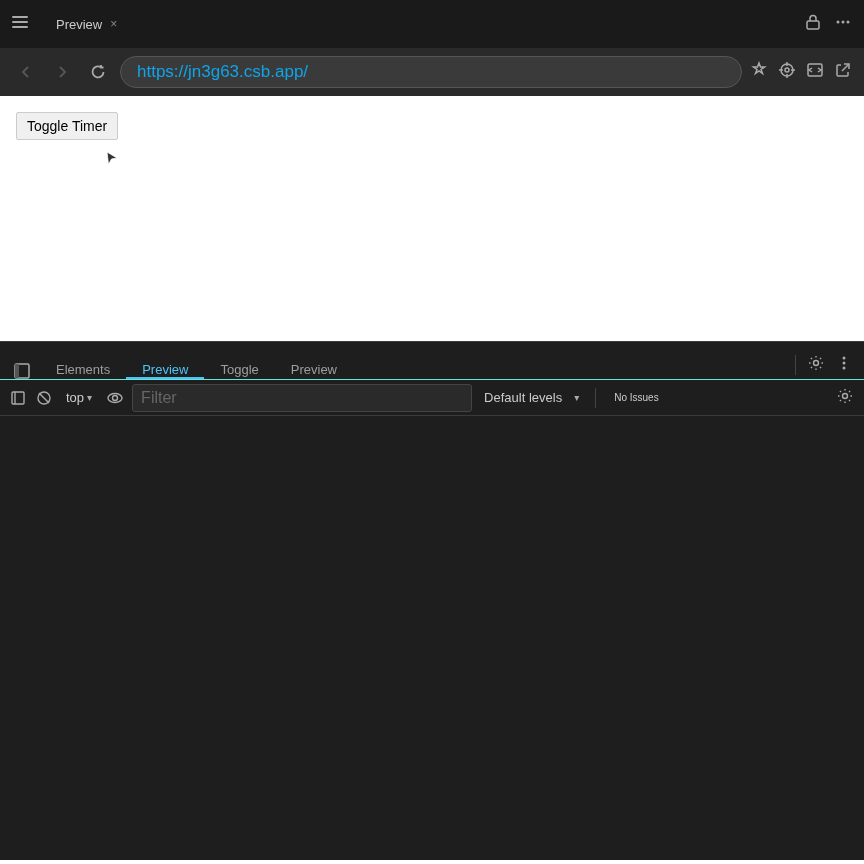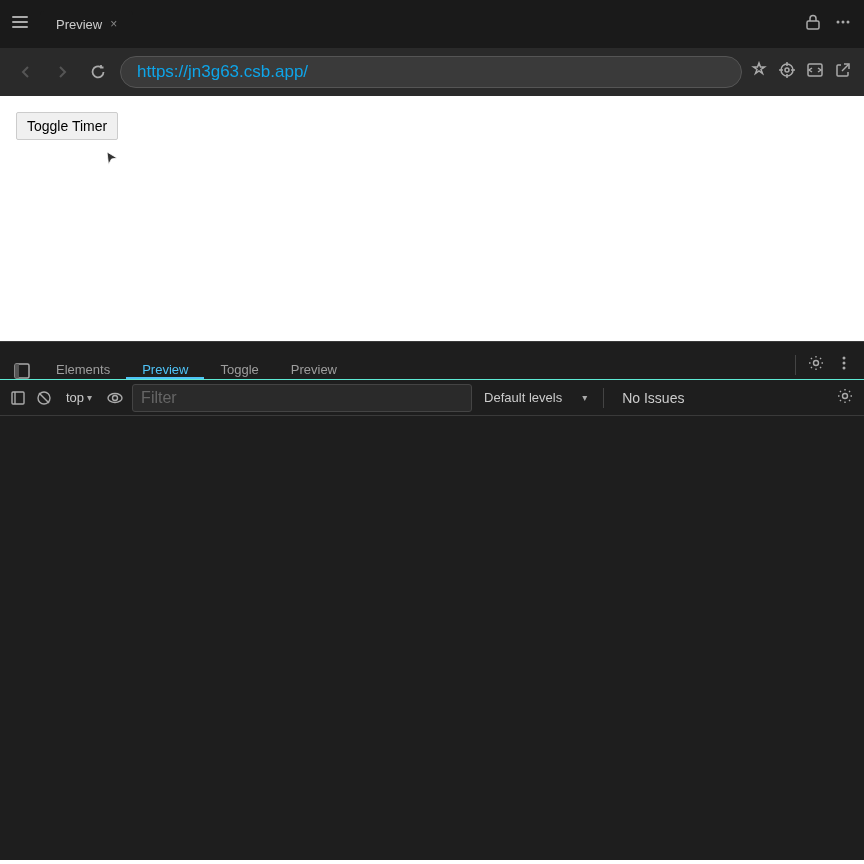--- a/index.html
+++ b/index.html
@@ -223,30 +223,30 @@
     }
     .filter-input::placeholder { color: #666; }
     .default-levels-btn {
       background: transparent;
       border: none;
       color: #ccc;
       font-size: 13px;
       cursor: pointer;
       display: flex;
       align-items: center;
-      gap: 20px;
+      gap: 12px;
       padding: 3px 6px;
       border-radius: 3px;
       white-space: nowrap;
     }
     .no-issues-badge {
       background: transparent;
       border: none;
       color: #ccc;
-      font-size: 14px;
+      font-size: 10px;
       cursor: pointer;
       display: flex;
       align-items: flex-end;
       gap: 4px;
       padding: 3px 8px;
       white-space: nowrap;
     }
     .console-settings-btn {
       color: #aaa;
       font-size: 16px;

